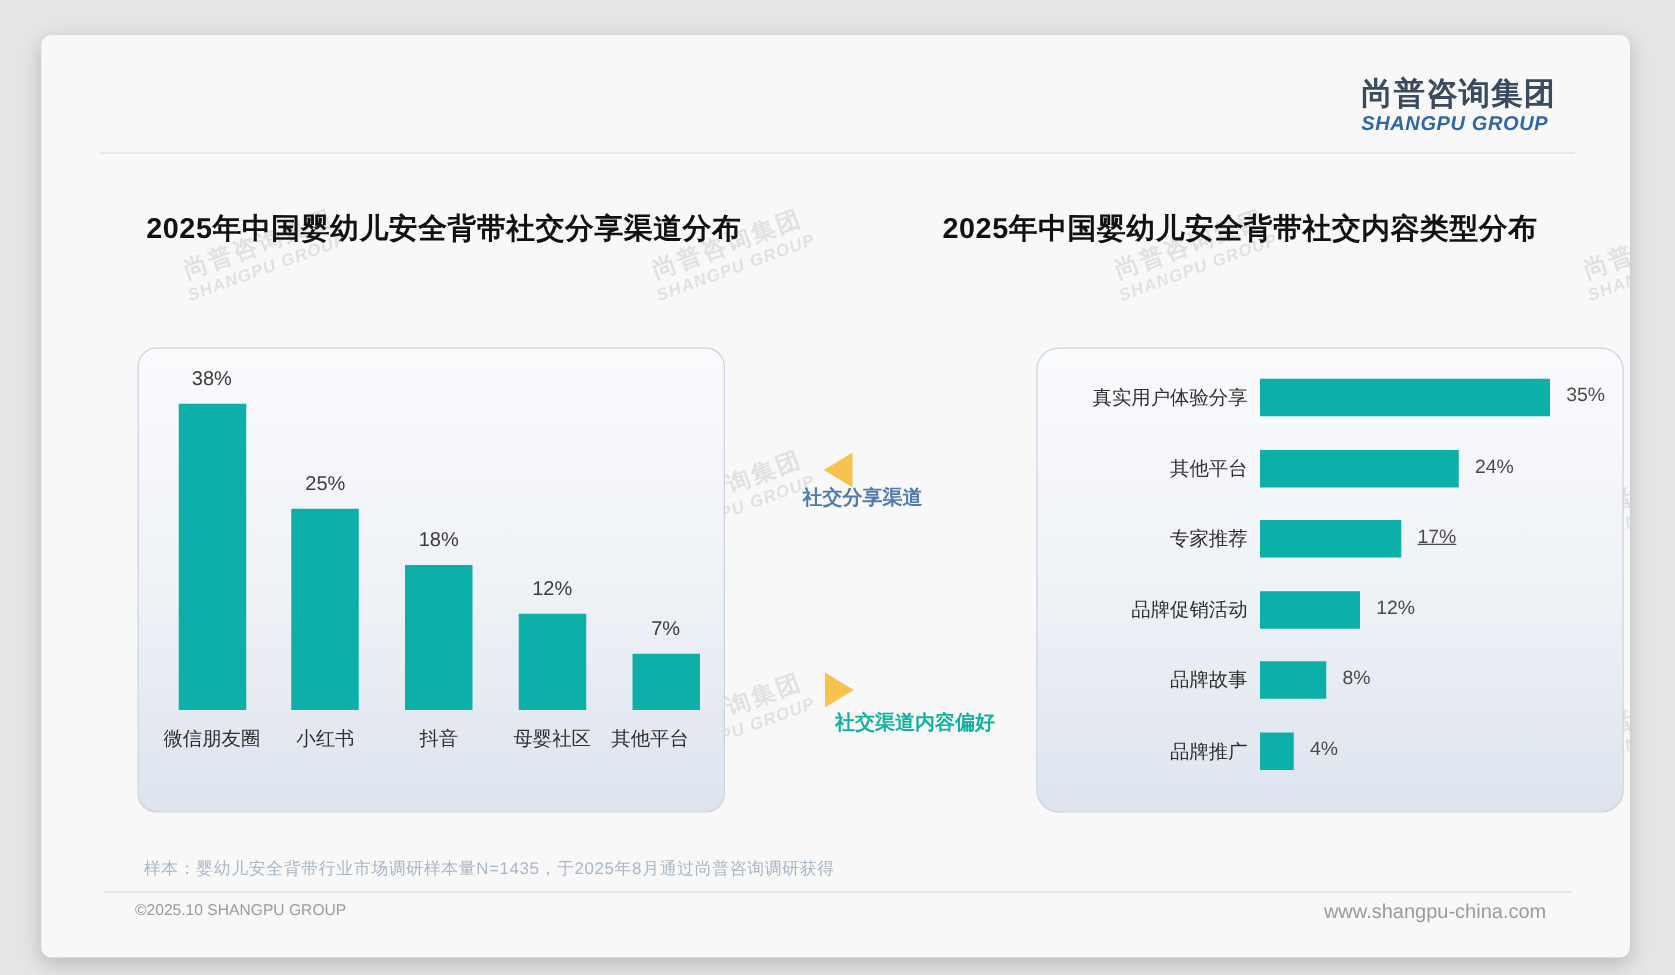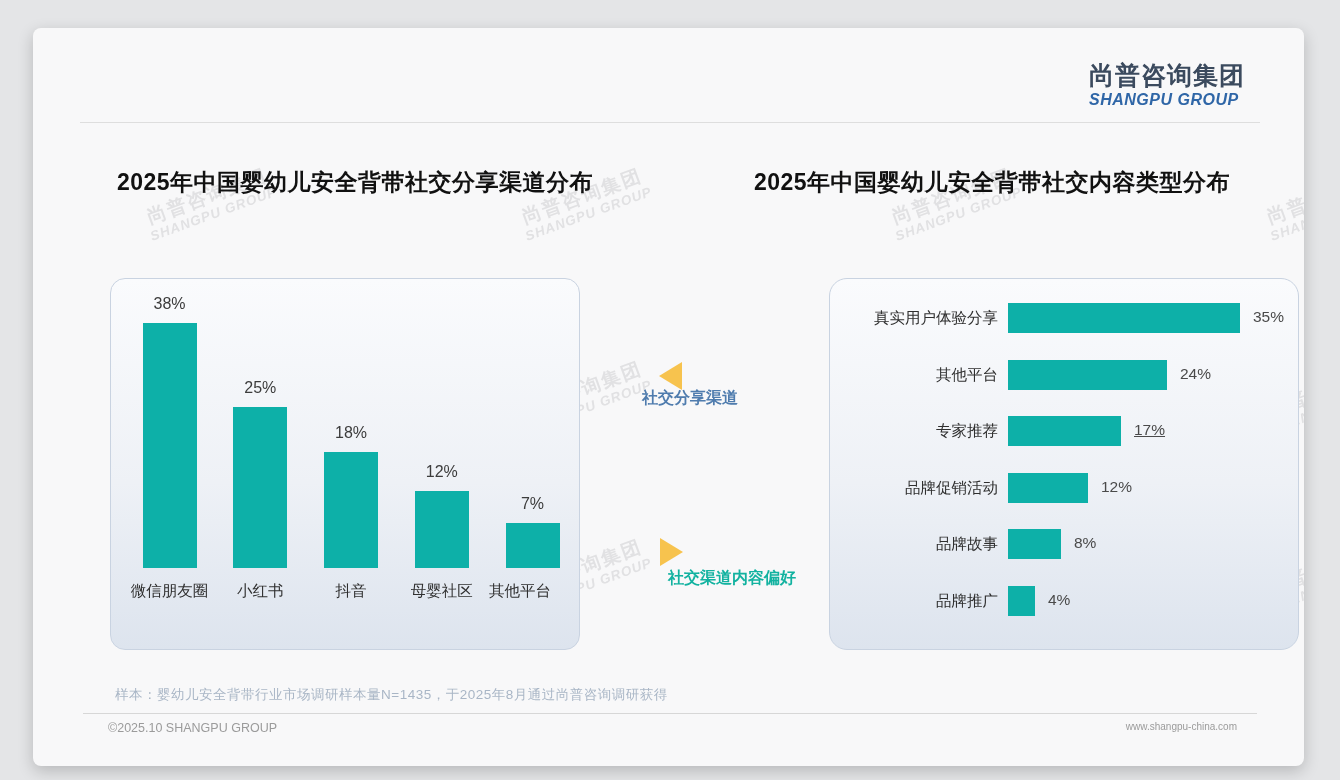--- a/index.html
+++ b/index.html
@@ -118,21 +118,21 @@
   .footer-divider {
     position: absolute; left: 50px; top: 685px;
     width: 1174px; height: 1px; background: #d7d7d7;
   }
   .footer-left {
     position: absolute; left: 75px; top: 693px;
     font-size: 12.5px; color: #9b9b9b;
   }
   .footer-right {
     position: absolute; right: 67px; top: 693px;
-    font-size: 10px; color: #9b9b9b;
+    font-size: 16px; color: #9b9b9b;
   }
 </style>
 </head>
 <body>
 
 <div class="slide">
 
   <div id="watermark-layer">
       <div class="wm" style="left: 97px; top: 157px; width: 160px;">
         <div class="wm-cn">尚普咨询集团</div>

